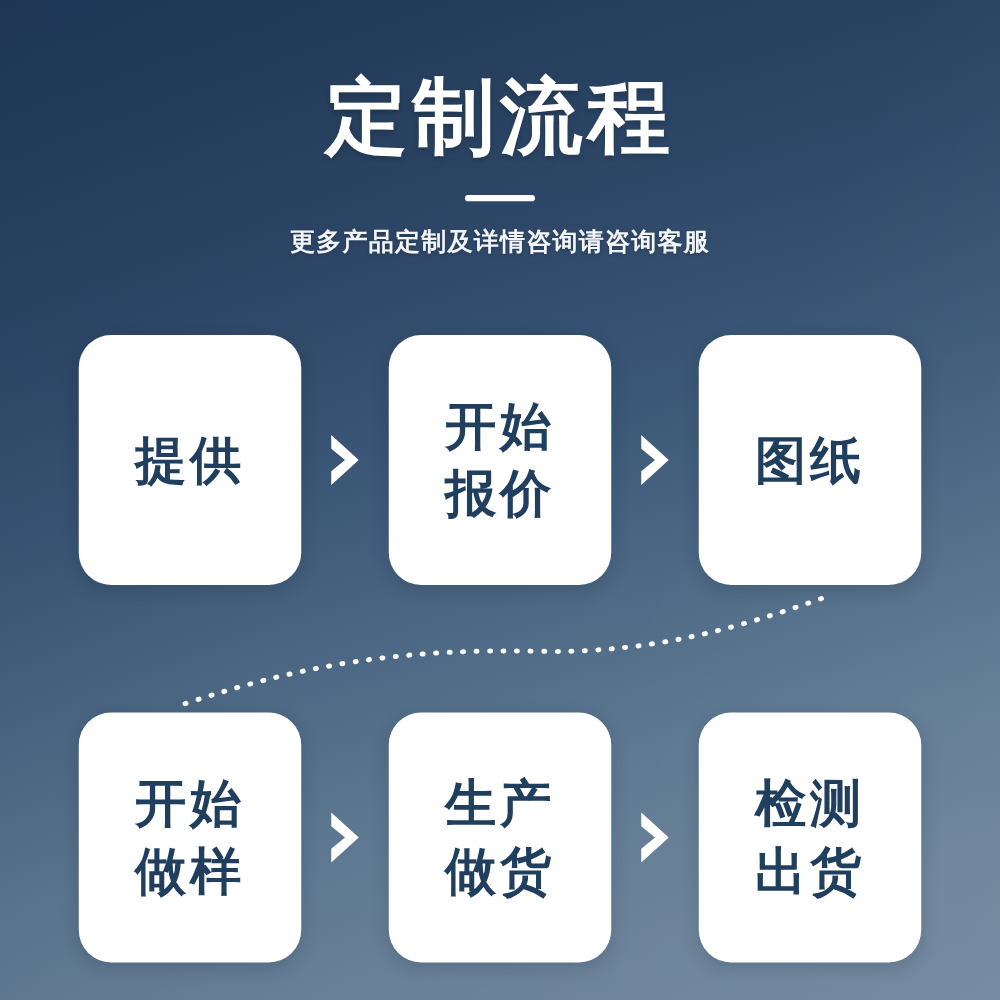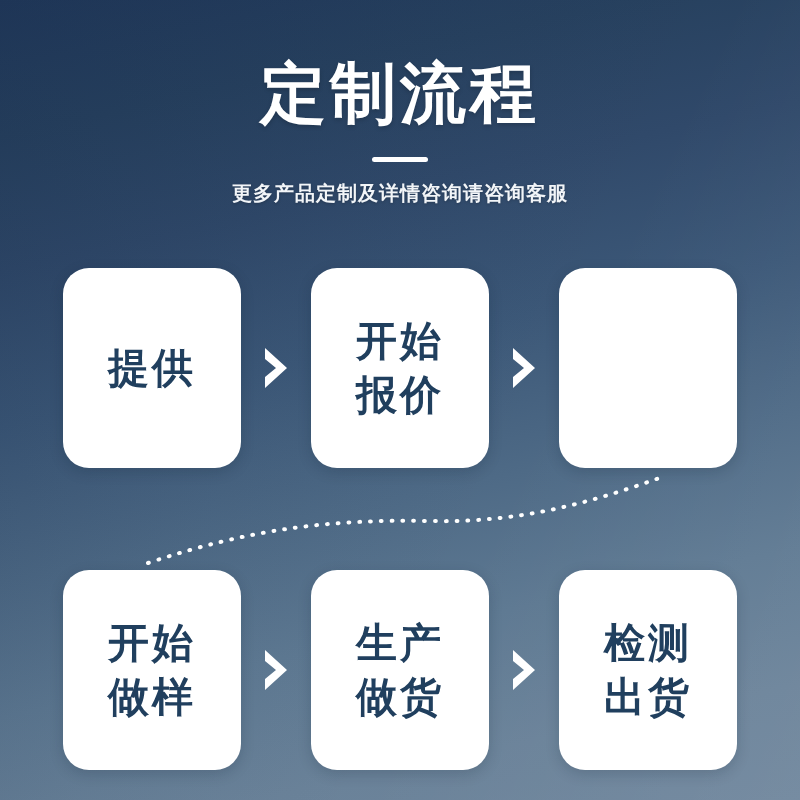--- a/index.html
+++ b/index.html
@@ -155,20 +155,21 @@
       <span class="line">报价</span>
     </div>
 
     <div class="chev">
       <svg width="34" height="44" viewBox="0 0 34 44" aria-hidden="true">
         <path d="M6 2 L28 22 L6 42 L6 31 L17 22 L6 13 Z" fill="#ffffff"></path>
       </svg>
     </div>
 
     <div class="card">
+      <span class="line">图纸</span>
     </div>
   </div>
 
   <svg class="connector" viewBox="0 0 800 130" width="800" height="130" aria-hidden="true">
     <path id="curvepath" d="M148 108 C 250 74, 330 64, 430 66 C 520 68, 590 48, 665 21" fill="none" stroke="#ffffff" stroke-width="4" stroke-linecap="round" stroke-dasharray="0.8 10"></path>
   </svg>
 
   <div class="row row-2">
     <div class="card">
       <span class="line">开始</span>

